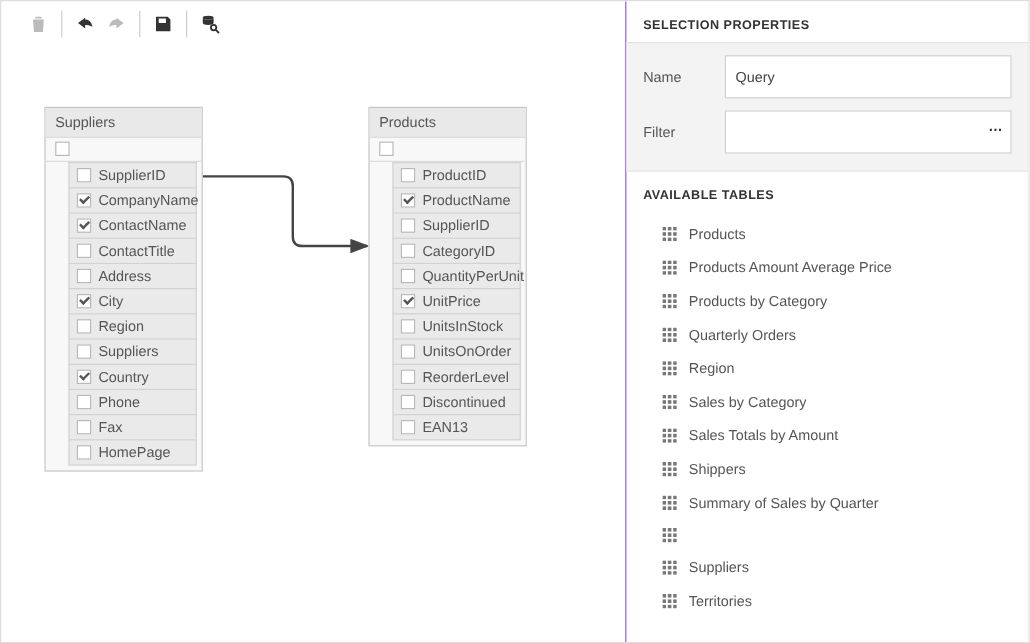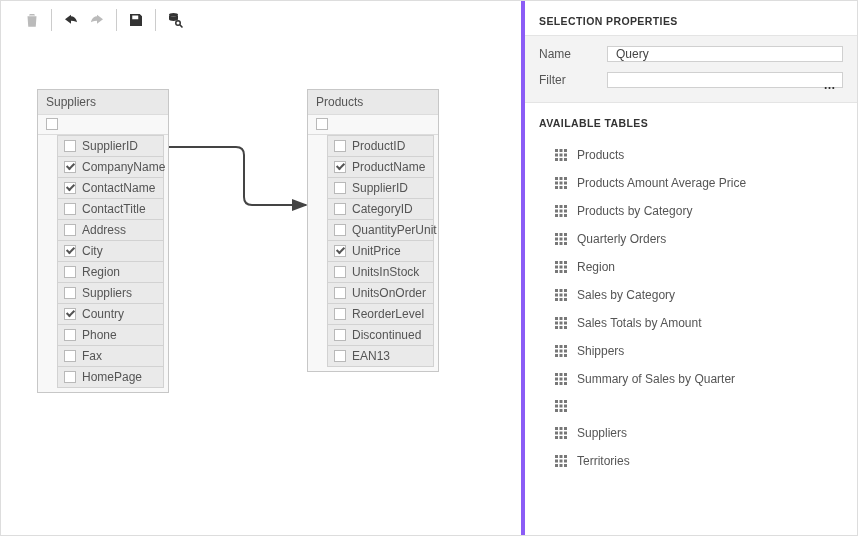--- a/index.html
+++ b/index.html
@@ -37,40 +37,40 @@
     position: absolute;
     top: 40px; left: 0;
     width: 520px; height: 495px;
   }
 
   .sidepanel {
     position: absolute;
     top: 0; right: 0;
     width: 336px; height: 100%;
     background: #fff;
-    border-left: 4px solid #8b5cf6;
+    border-left: 1px solid #8b5cf6;
   }
   .panel-header {
     padding: 14px 14px 8px 14px;
     font-size: 10.5px;
     font-weight: 700;
     letter-spacing: 0.4px;
     color: #333;
   }
   .props {
     background: #f3f3f3;
     border-top: 1px solid #e4e4e4;
     border-bottom: 1px solid #e4e4e4;
     padding: 10px 14px 14px 14px;
   }
   .prop-row { display: flex; align-items: center; margin-bottom: 10px; }
   .prop-row:last-child { margin-bottom: 0; }
   .prop-label { width: 68px; color: #555; font-size: 12px; }
   .prop-input {
-    flex: 1; height: 16px;
+    flex: 1; height: 36px;
     border: 1px solid #d0d0d0;
     background: #fff; padding: 0 8px;
     font-size: 12px; color: #444;
   }
   .prop-input-wrap { flex: 1; position: relative; }
   .prop-input-wrap .prop-input { width: 100%; padding-right: 26px; }
   .ellipsis-btn {
     position: absolute; right: 0; top: 0;
     width: 26px; height: 26px;
     display:flex; align-items:center; justify-content:center;

